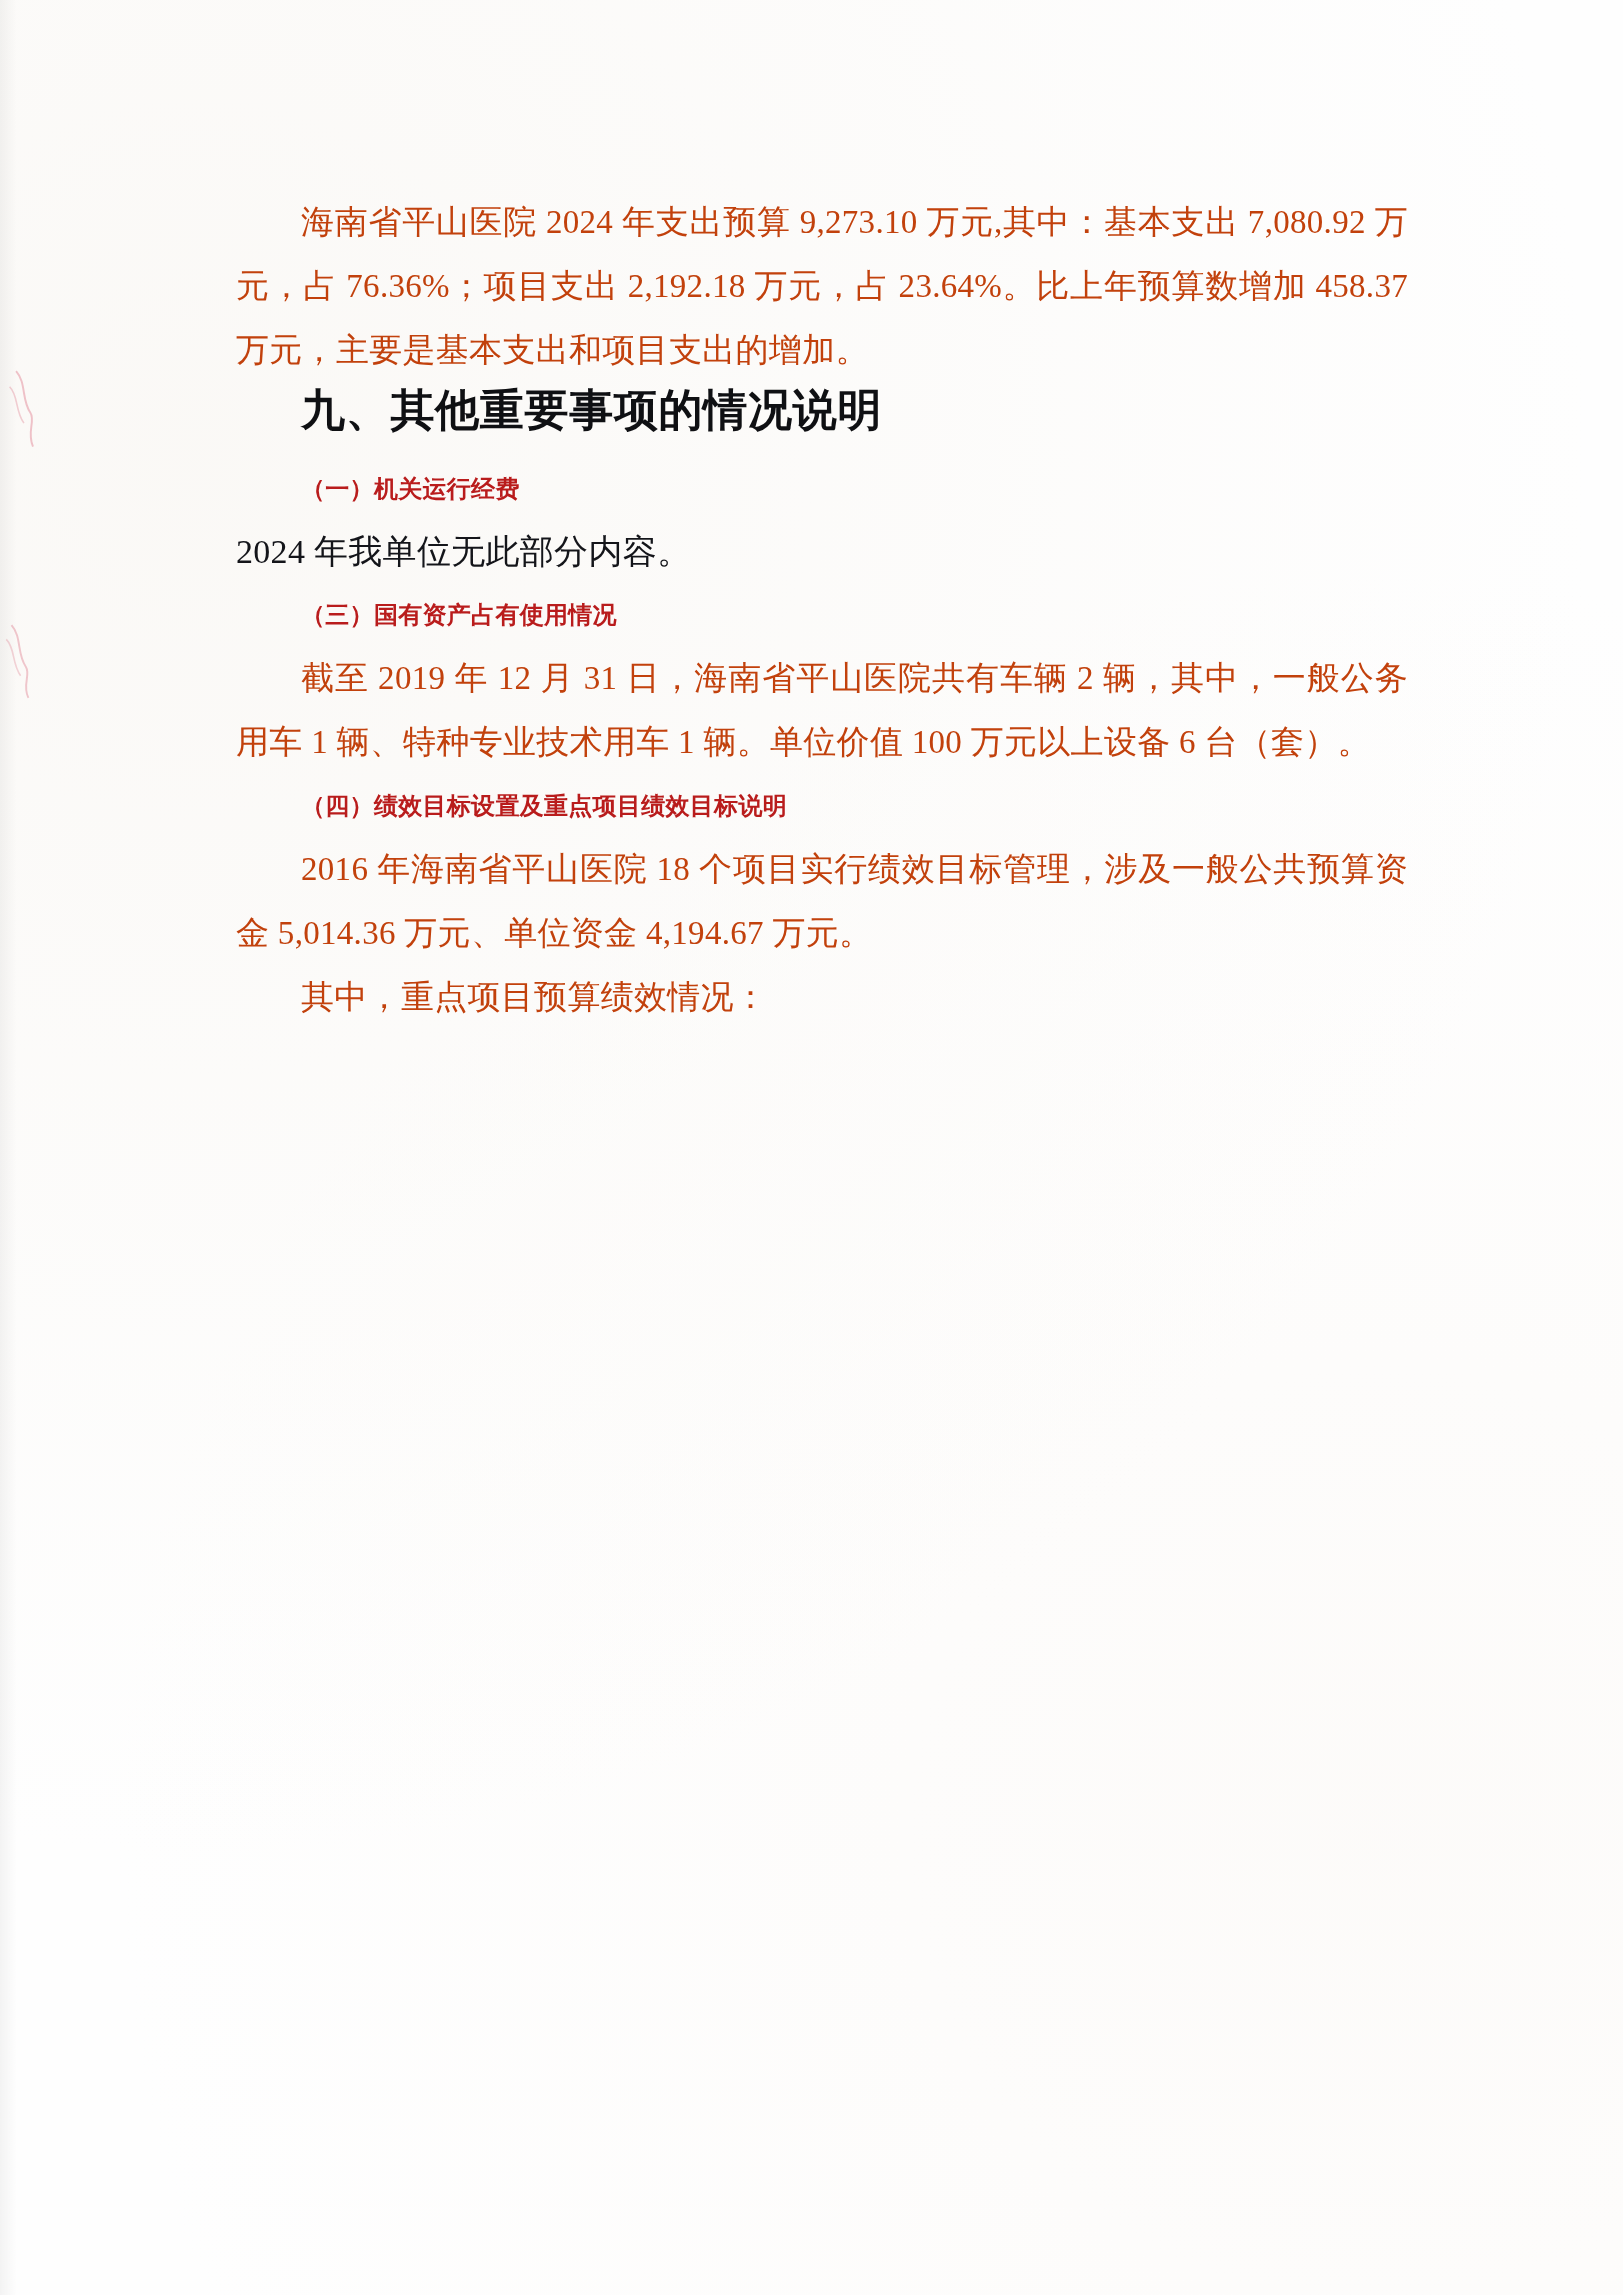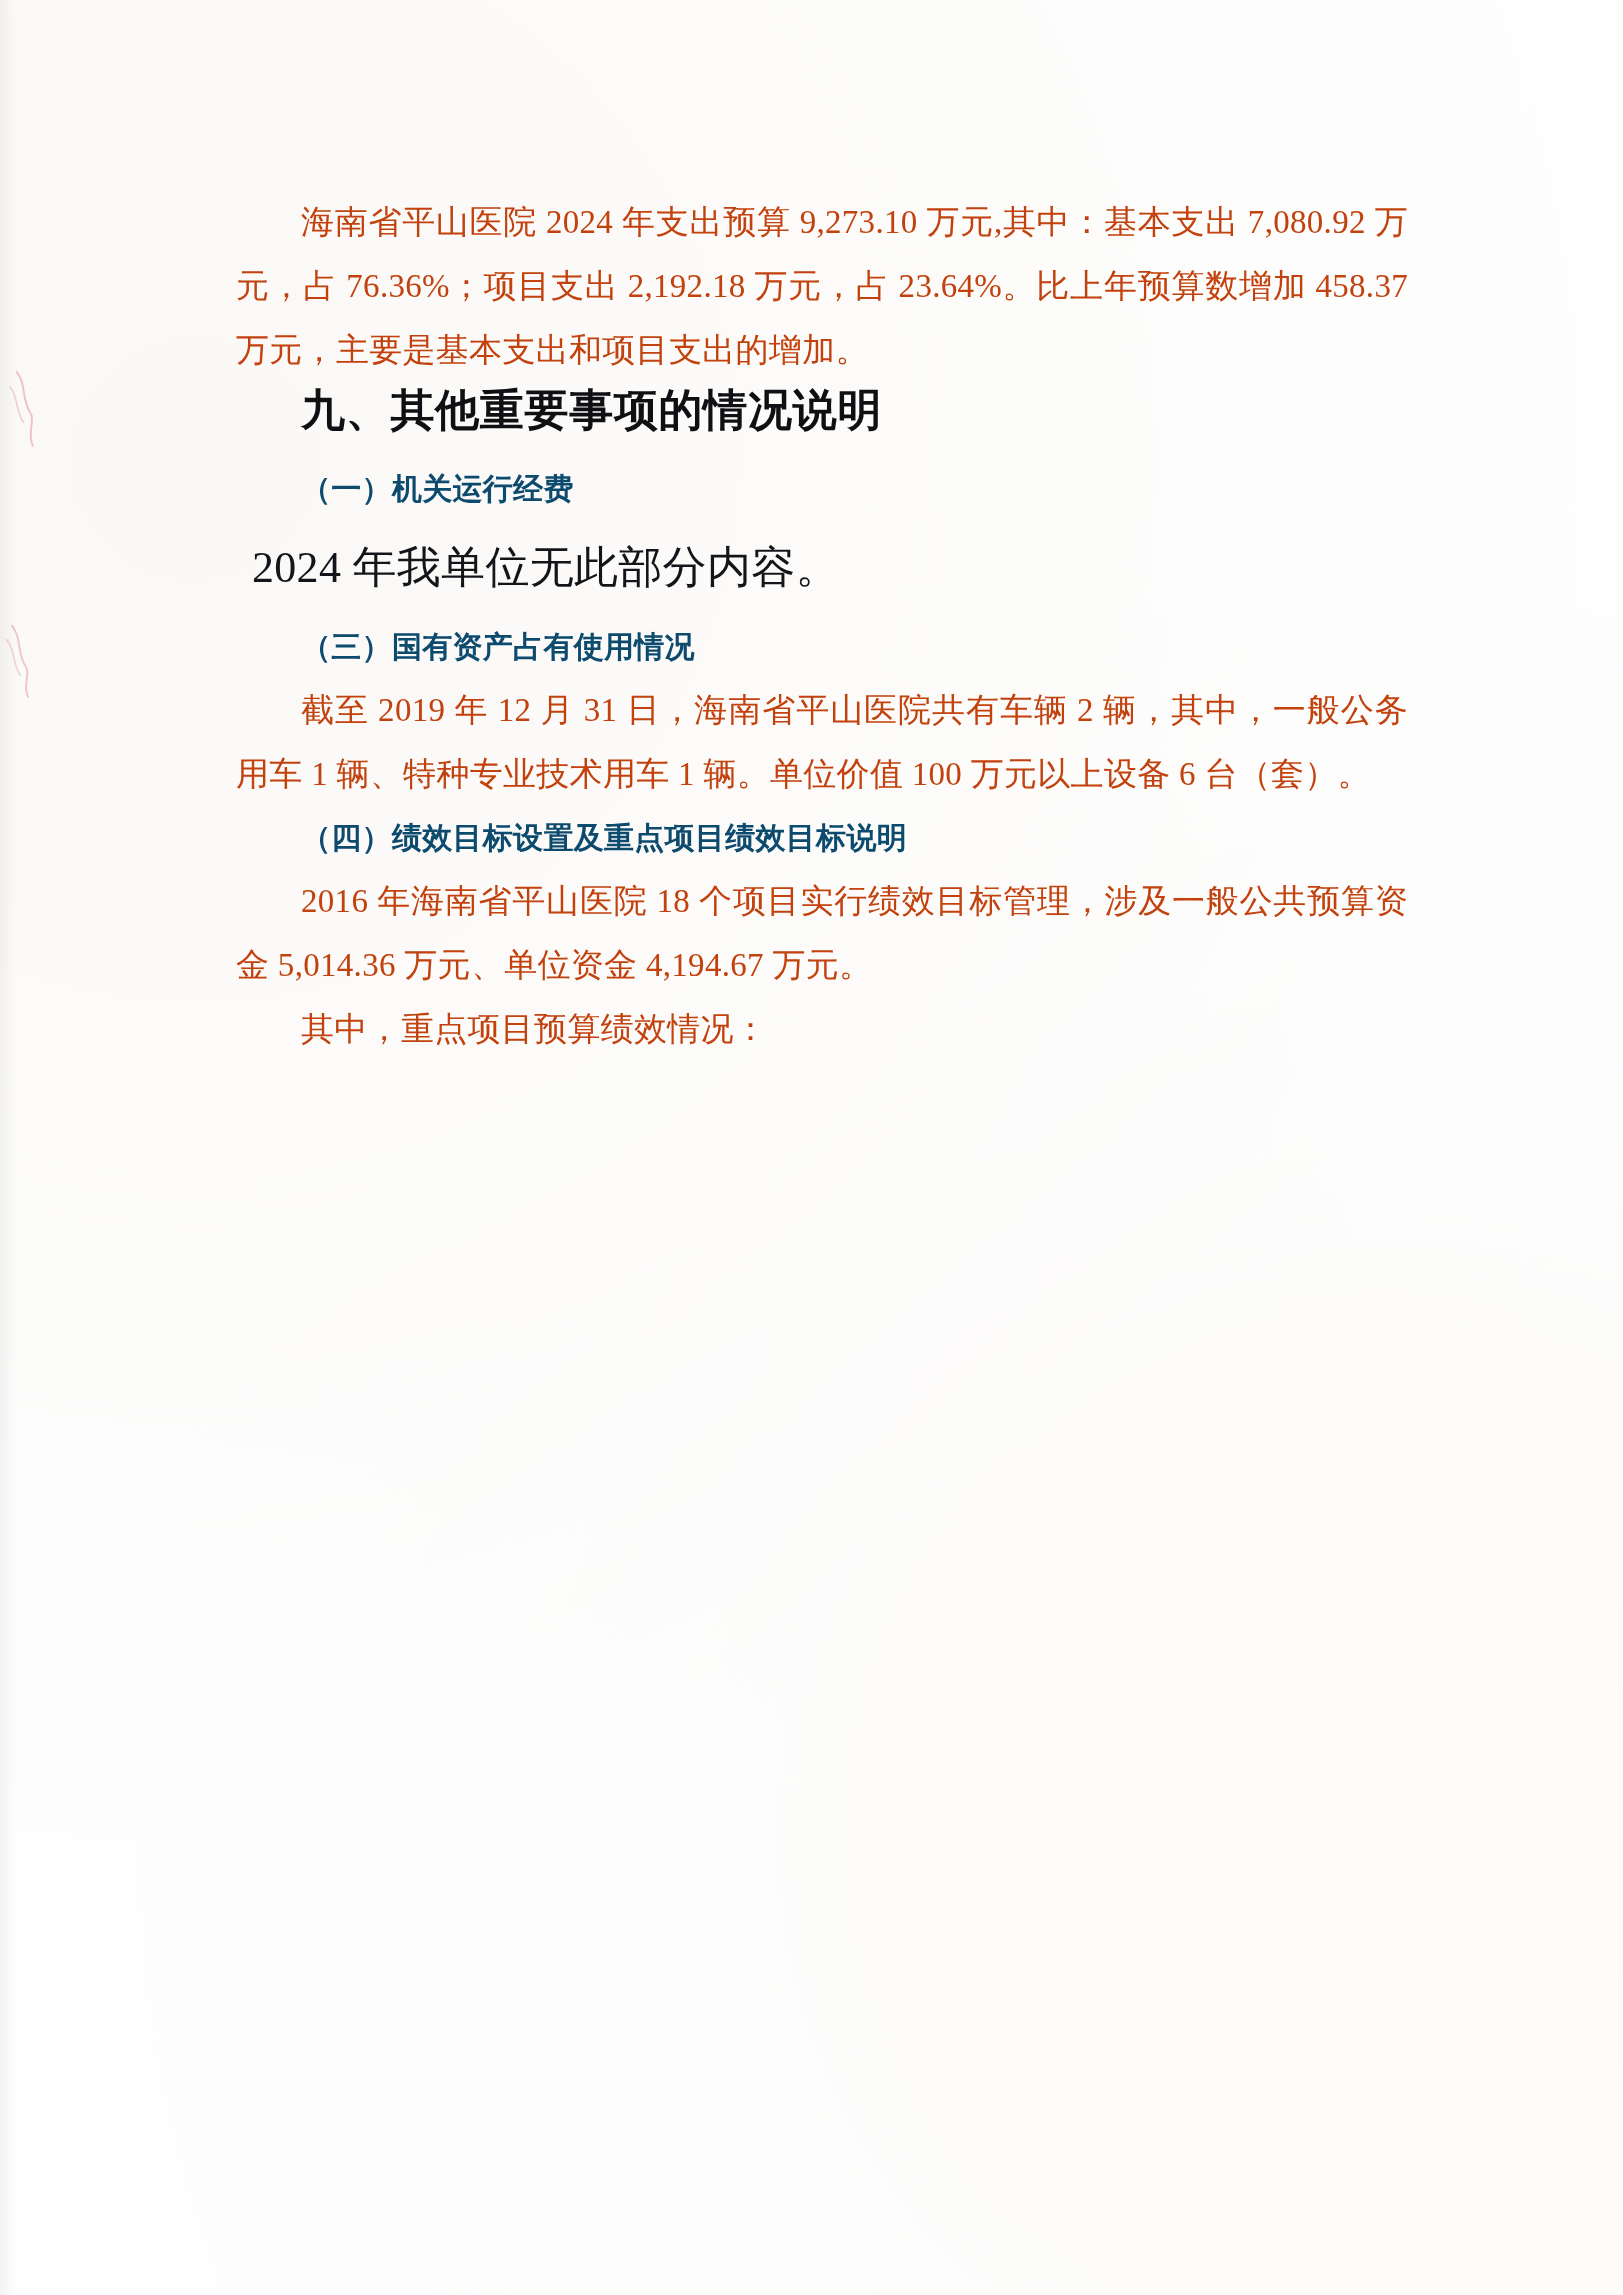--- a/index.html
+++ b/index.html
@@ -61,32 +61,32 @@
     line-height: 63px;
     font-weight: bold;
     text-indent: 65px;
     letter-spacing: 0.7px;
     font-family: Liberation Mono, monospace;
     color: #0f1013;
   }
 
   h3.sub-heading {
     margin: 0;
-    font-size: 30px;
+    font-size: 24px;
     line-height: 63px;
     font-weight: bold;
     text-indent: 65px;
     letter-spacing: 0.3px;
     font-family: "Liberation Sans", "DejaVu Sans", sans-serif;
-    color: #0c4a6e;
+    color: #b91c1c;
   }
 
   p.flush {
-    margin: 16px;
-    font-size: 44px;
+    margin: 0;
+    font-size: 34px;
     line-height: 63px;
     letter-spacing: 0.3px;
     color: #14151a;
   }
 
   
   .stamp-mark {
     position: absolute;
     pointer-events: none;
     opacity: 0.5;

